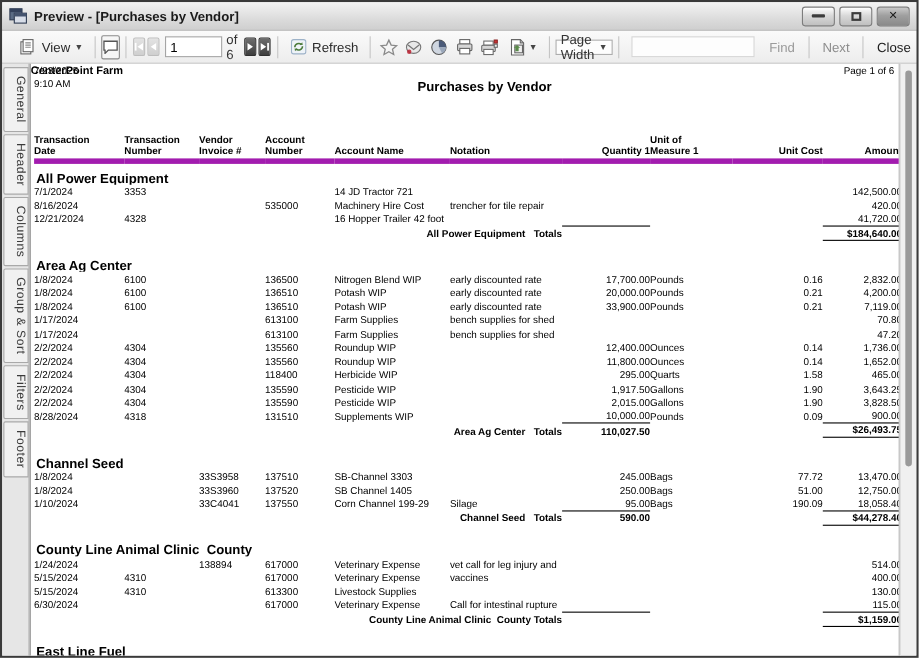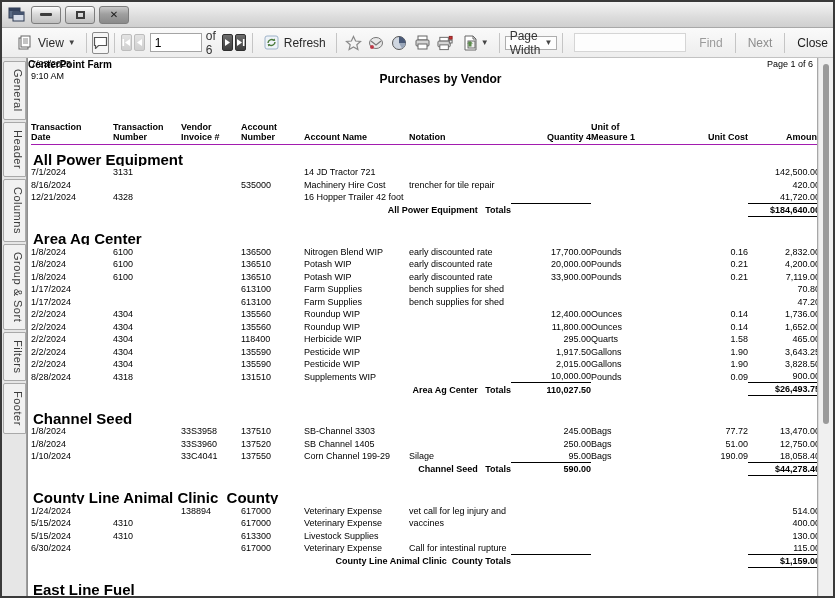--- a/index.html
+++ b/index.html
@@ -75,27 +75,27 @@
   .rpt-company { position:absolute; left:0; right:0; top:0; text-align:left;
     font-weight:bold; font-size:10px; }
   .rpt-title { position:absolute; left:0; right:0; top:13px; text-align:center;
     font-weight:bold; font-size:12px;margin-left:36px; }
   .rpt-page { position:absolute; right:4px; top:0; }
 
   table.rpt { position:absolute; left:3px; top:64px; width:789px;
     border-collapse:collapse; table-layout:fixed; font-size:9px; color:#000; }
   table.rpt th, table.rpt td { padding:0; vertical-align:bottom; line-height:12px;
     white-space:nowrap; overflow:hidden; font-weight:normal; }
-  table.rpt thead th { font-weight:bold; border-bottom:1px solid #a21caf;
+  table.rpt thead th { font-weight:bold; border-bottom:5px solid #a21caf;
     line-height:10px; padding-bottom:2px; }
   .al-left { text-align:left; } .al-right { text-align:right; }
   td.c1, th.c1 { padding-left:27px; }
   td.c8, th.c8 { padding-left:12px; }
   tr.data td { height:12.5px; }
-  tr.sec td { font-weight:bold; font-size:15px; padding-top:0; height:21px;
+  tr.sec td { font-weight:bold; font-size:12px; padding-top:0; height:21px;
     padding-left:2px; white-space:pre; }
   tr.total td { font-weight:bold; height:13px; white-space:pre; }
   td.total-label { text-align:right; padding-right:10px; }
   td.total-qty { border-top:1px solid #000; text-align:right; }
   td.total-amt { border-top:1px solid #000; border-bottom:1px solid #000; text-align:right; }
   tr.spacer td { height:8px; }
 
   
   .scrollbar { position:absolute; right:0; top:56px; bottom:0; width:15px;
     background:#f0f0f0; border-left:1px solid #dcdcdc; }
@@ -107,20 +107,21 @@
 
 <div class="window">
 
   <div class="titlebar">
     <svg class="title-icon" viewBox="0 0 17 15">
       <rect x="1" y="1" width="11" height="10" fill="#5a6b85" stroke="#2e3b52"></rect>
       <rect x="1" y="1" width="11" height="3" fill="#33415c"></rect>
       <rect x="5" y="5" width="11" height="9" fill="#d7dde8" stroke="#2e3b52"></rect>
       <rect x="5" y="5" width="11" height="3" fill="#44536e"></rect>
     </svg>
+    <span class="title-text">Preview - [Purchases by Vendor]</span>
     <div class="winbtns">
       <div class="winbtn">
           <span class="minus"></span>
         </div>
       <div class="winbtn">
           <span class="rest"></span>
         </div>
       <div class="winbtn close">
           <span>✕</span>
         </div>
@@ -298,21 +299,21 @@
             <th class="al-left c5">
               <div>&nbsp;</div>
               <div>Account Name</div>
             </th>
             <th class="al-left c6">
               <div>&nbsp;</div>
               <div>Notation</div>
             </th>
             <th class="al-right c7">
               <div>&nbsp;</div>
-              <div>Quantity 4</div>
+              <div>Quantity 1</div>
             </th>
             <th class="al-left c8">
               <div>Unit of</div>
               <div>Measure 1</div>
             </th>
             <th class="al-right c9">
               <div>&nbsp;</div>
               <div>Unit Cost</div>
             </th>
             <th class="al-right c10">
@@ -320,21 +321,21 @@
               <div>Amount</div>
             </th>
           </tr>
         </thead>
       <tbody>
           <tr class="sec">
             <td colspan="10">All Power Equipment</td>
           </tr>
           <tr class="data">
             <td class="al-left c1">7/1/2024</td>
-            <td class="al-left c2">3131</td>
+            <td class="al-left c2">3353</td>
             <td class="al-left c3"></td>
             <td class="al-left c4"></td>
             <td class="al-left c5">14 JD Tractor 721</td>
             <td class="al-left c6"></td>
             <td class="al-right c7"></td>
             <td class="al-left c8"></td>
             <td class="al-right c9"></td>
             <td class="al-right c10">142,500.00</td>
           </tr>
           <tr class="data">

